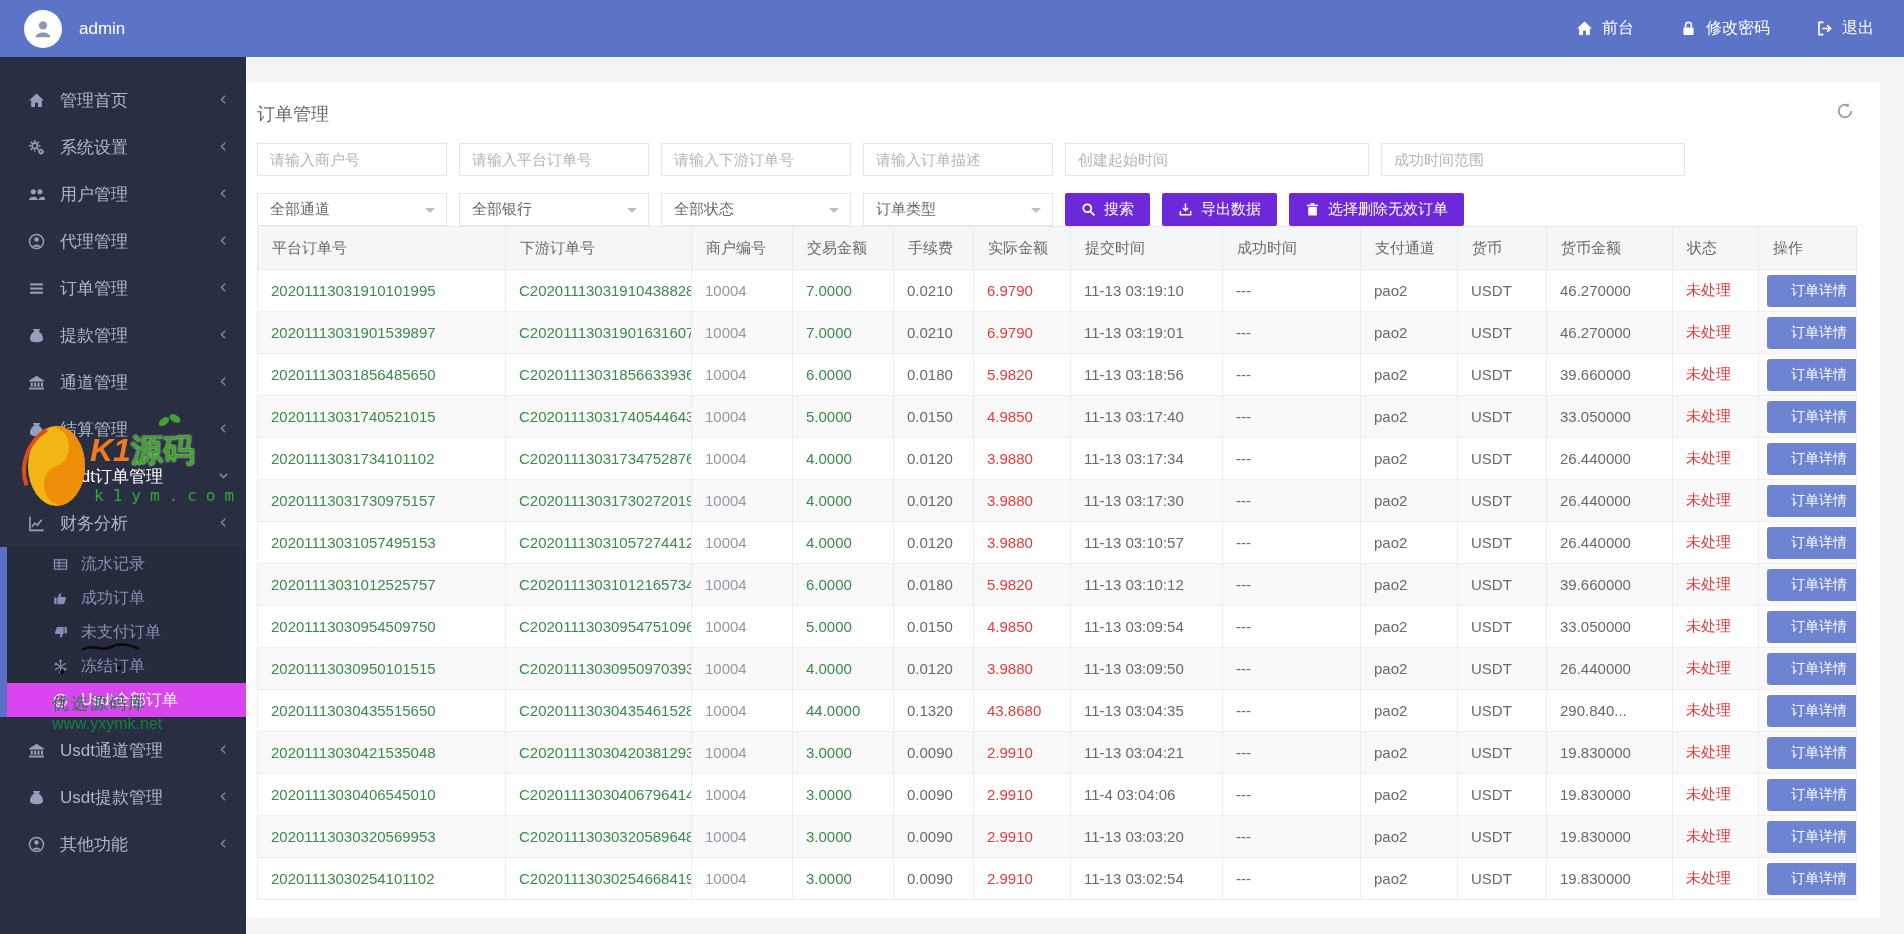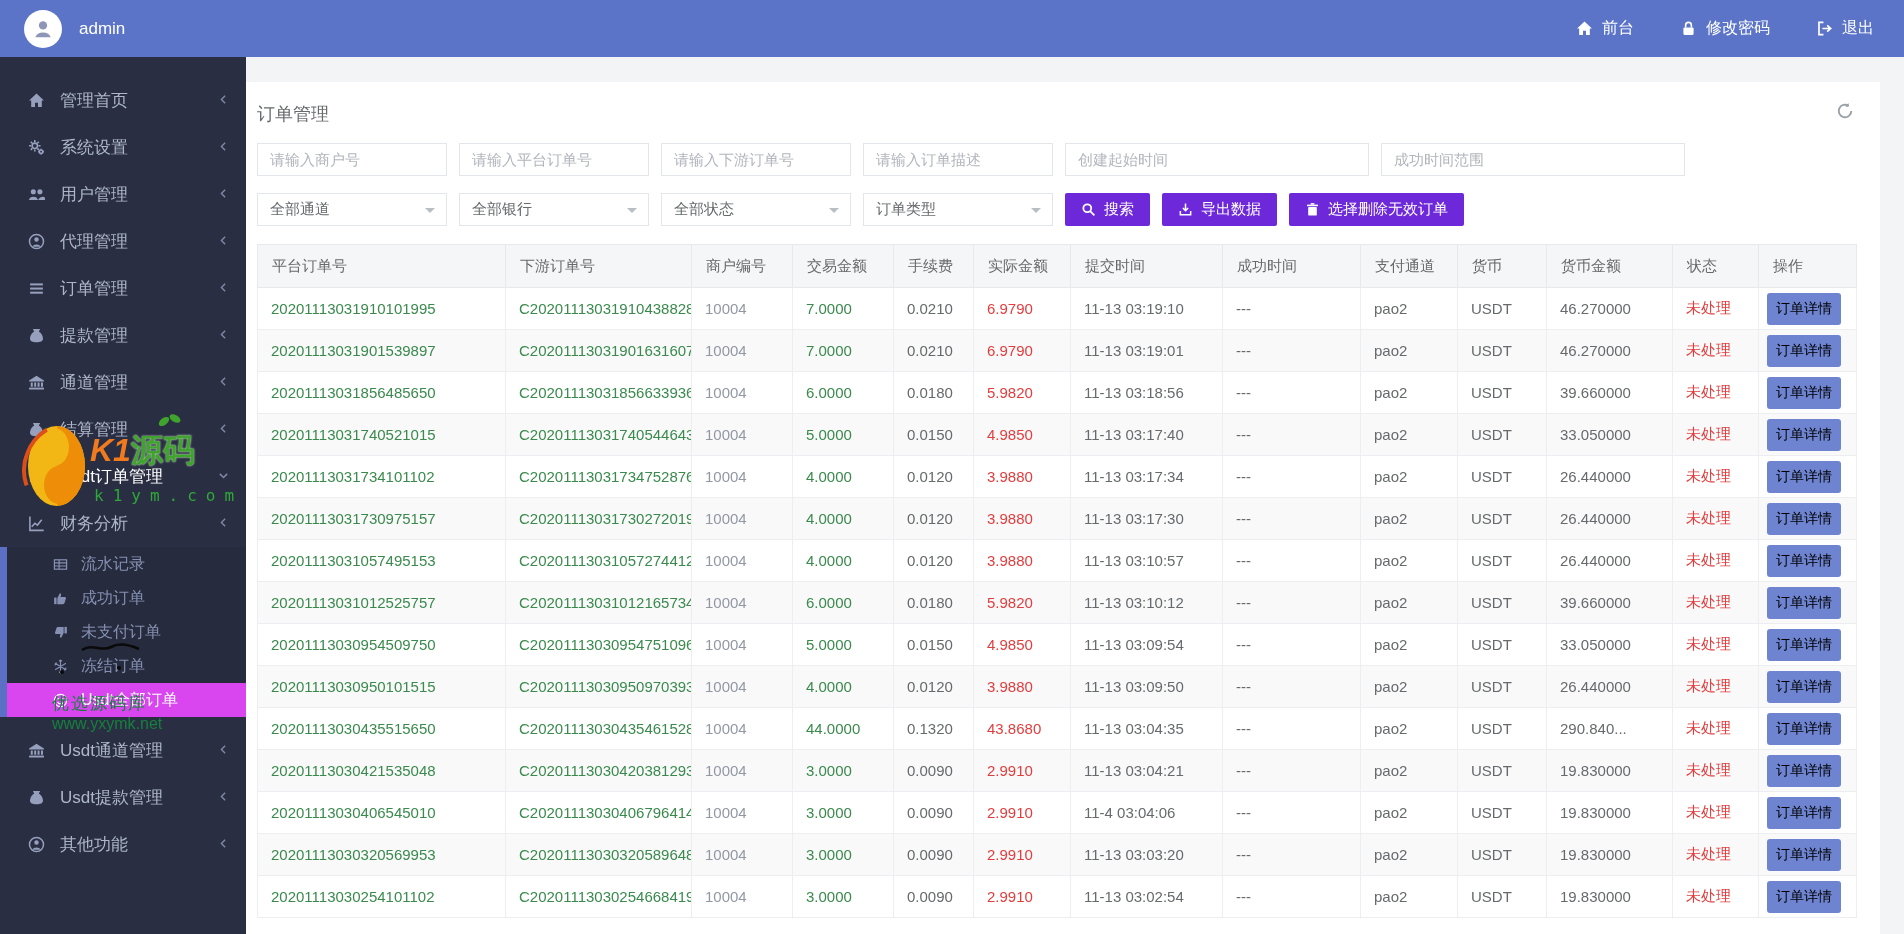--- a/index.html
+++ b/index.html
@@ -56,31 +56,31 @@
           cursor:pointer;background:#fff}
   .select:after{content:"";position:absolute;right:11px;top:14px;border:5px solid transparent;
           border-top-color:#b9bdc4}
   .btn{height:33px;border:none;color:#fff;font-size:15px;display:inline-flex;align-items:center;
        gap:8px;padding:0 16px;cursor:pointer;border-radius:2px;
        font-family:"Liberation Sans","DejaVu Sans",sans-serif}
   .btn .ic svg{width:15px;height:15px}
   .btn.primary{background:#6d28d9}
   .btn.danger{background:#6d28d9}
 
-  table.grid{border-collapse:collapse;table-layout:fixed;margin-top:18px;width:1599px}
+  table.grid{border-collapse:collapse;table-layout:fixed;width:1599px}
   .grid th{background:#f5f6f7;font-weight:normal;color:#676a6c;font-size:15px;text-align:left;
            padding:0 14px;height:42px;border:1px solid #e7eaec;white-space:nowrap;overflow:hidden}
   .grid td{font-size:15px;color:#676a6c;padding:0 13px;height:41px;border:1px solid #eceef1;
            white-space:nowrap;overflow:hidden;background:#fff}
   .grid tbody tr:nth-child(even) td{background:#f9f9fa}
   td.green{color:#3a8a4d}
   td.red{color:#e23d3d}
   td.mut{color:#9298a3}
   td.act{padding:0 8px}
-  .act-btn{background:#6e84d0;color:#000000;border:none;font-size:14px;padding:7px 9px;
+  .act-btn{background:#6e84d0;color:#ffffff;border:none;font-size:14px;padding:7px 24px;
            border-radius:3px;cursor:pointer;font-family:"Liberation Sans","DejaVu Sans",sans-serif}
 
   
   .wm{position:absolute;z-index:9;pointer-events:none}
   .wm-logo{left:28px;top:426px;width:280px;height:90px}
   .egg{position:absolute;left:0;top:0;width:57px;height:80px;border-radius:50%;
        background:#f2b714;overflow:hidden}
   .egg .half{position:absolute;right:0;top:0;width:50%;height:100%;background:#ee8d07}
   .egg .c1{position:absolute;left:11px;top:2px;width:30px;height:38px;border-radius:50%;background:#f2b714}
   .egg .c2{position:absolute;left:16px;top:40px;width:30px;height:38px;border-radius:50%;background:#ee8d07}

